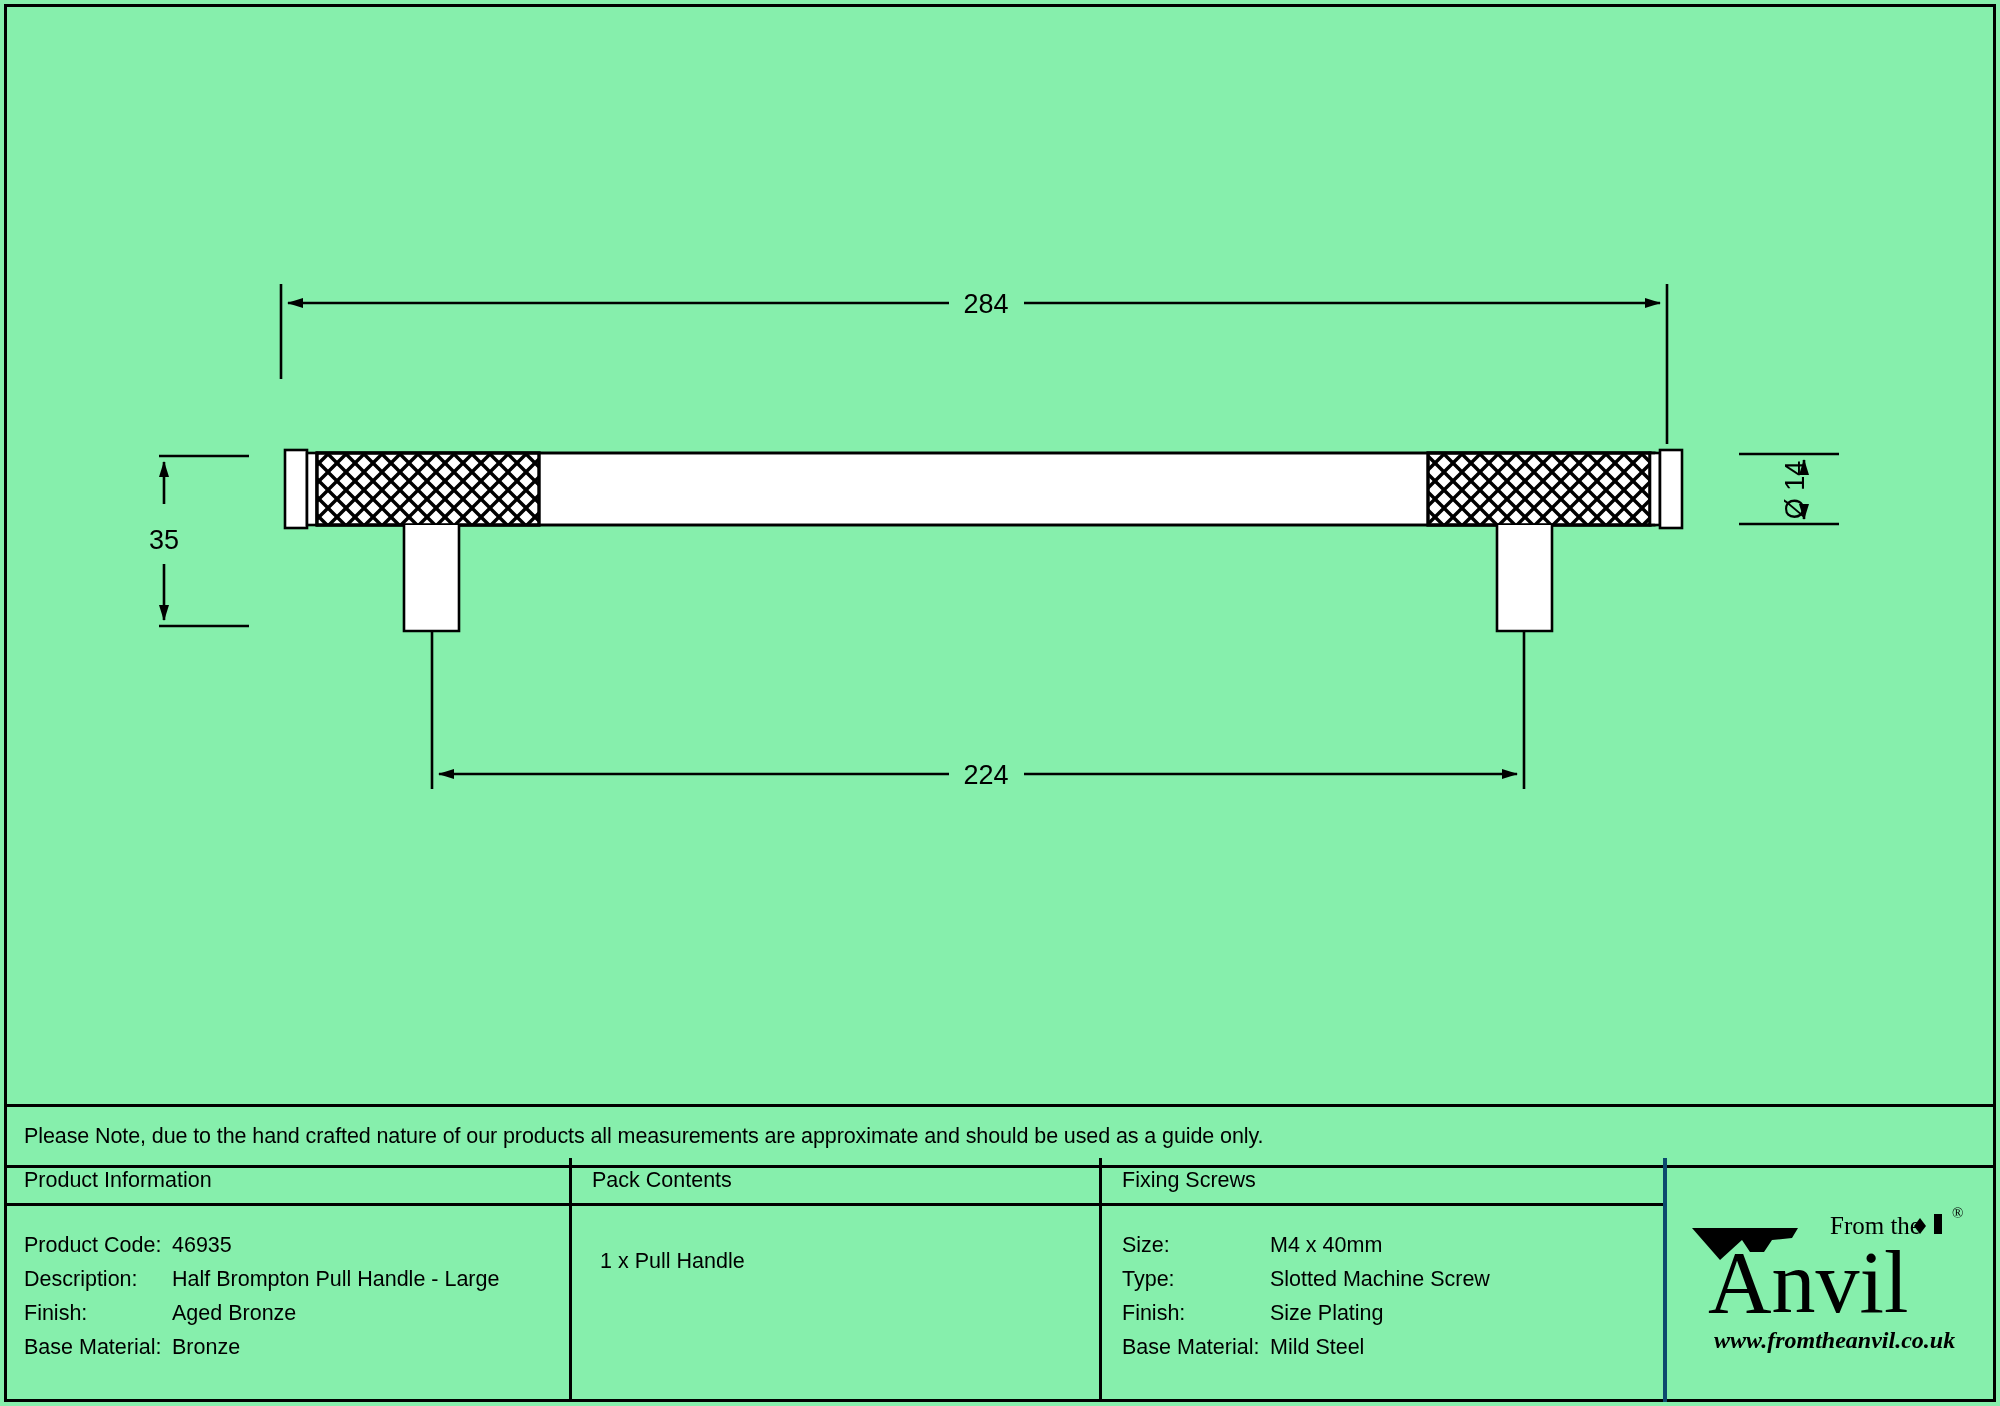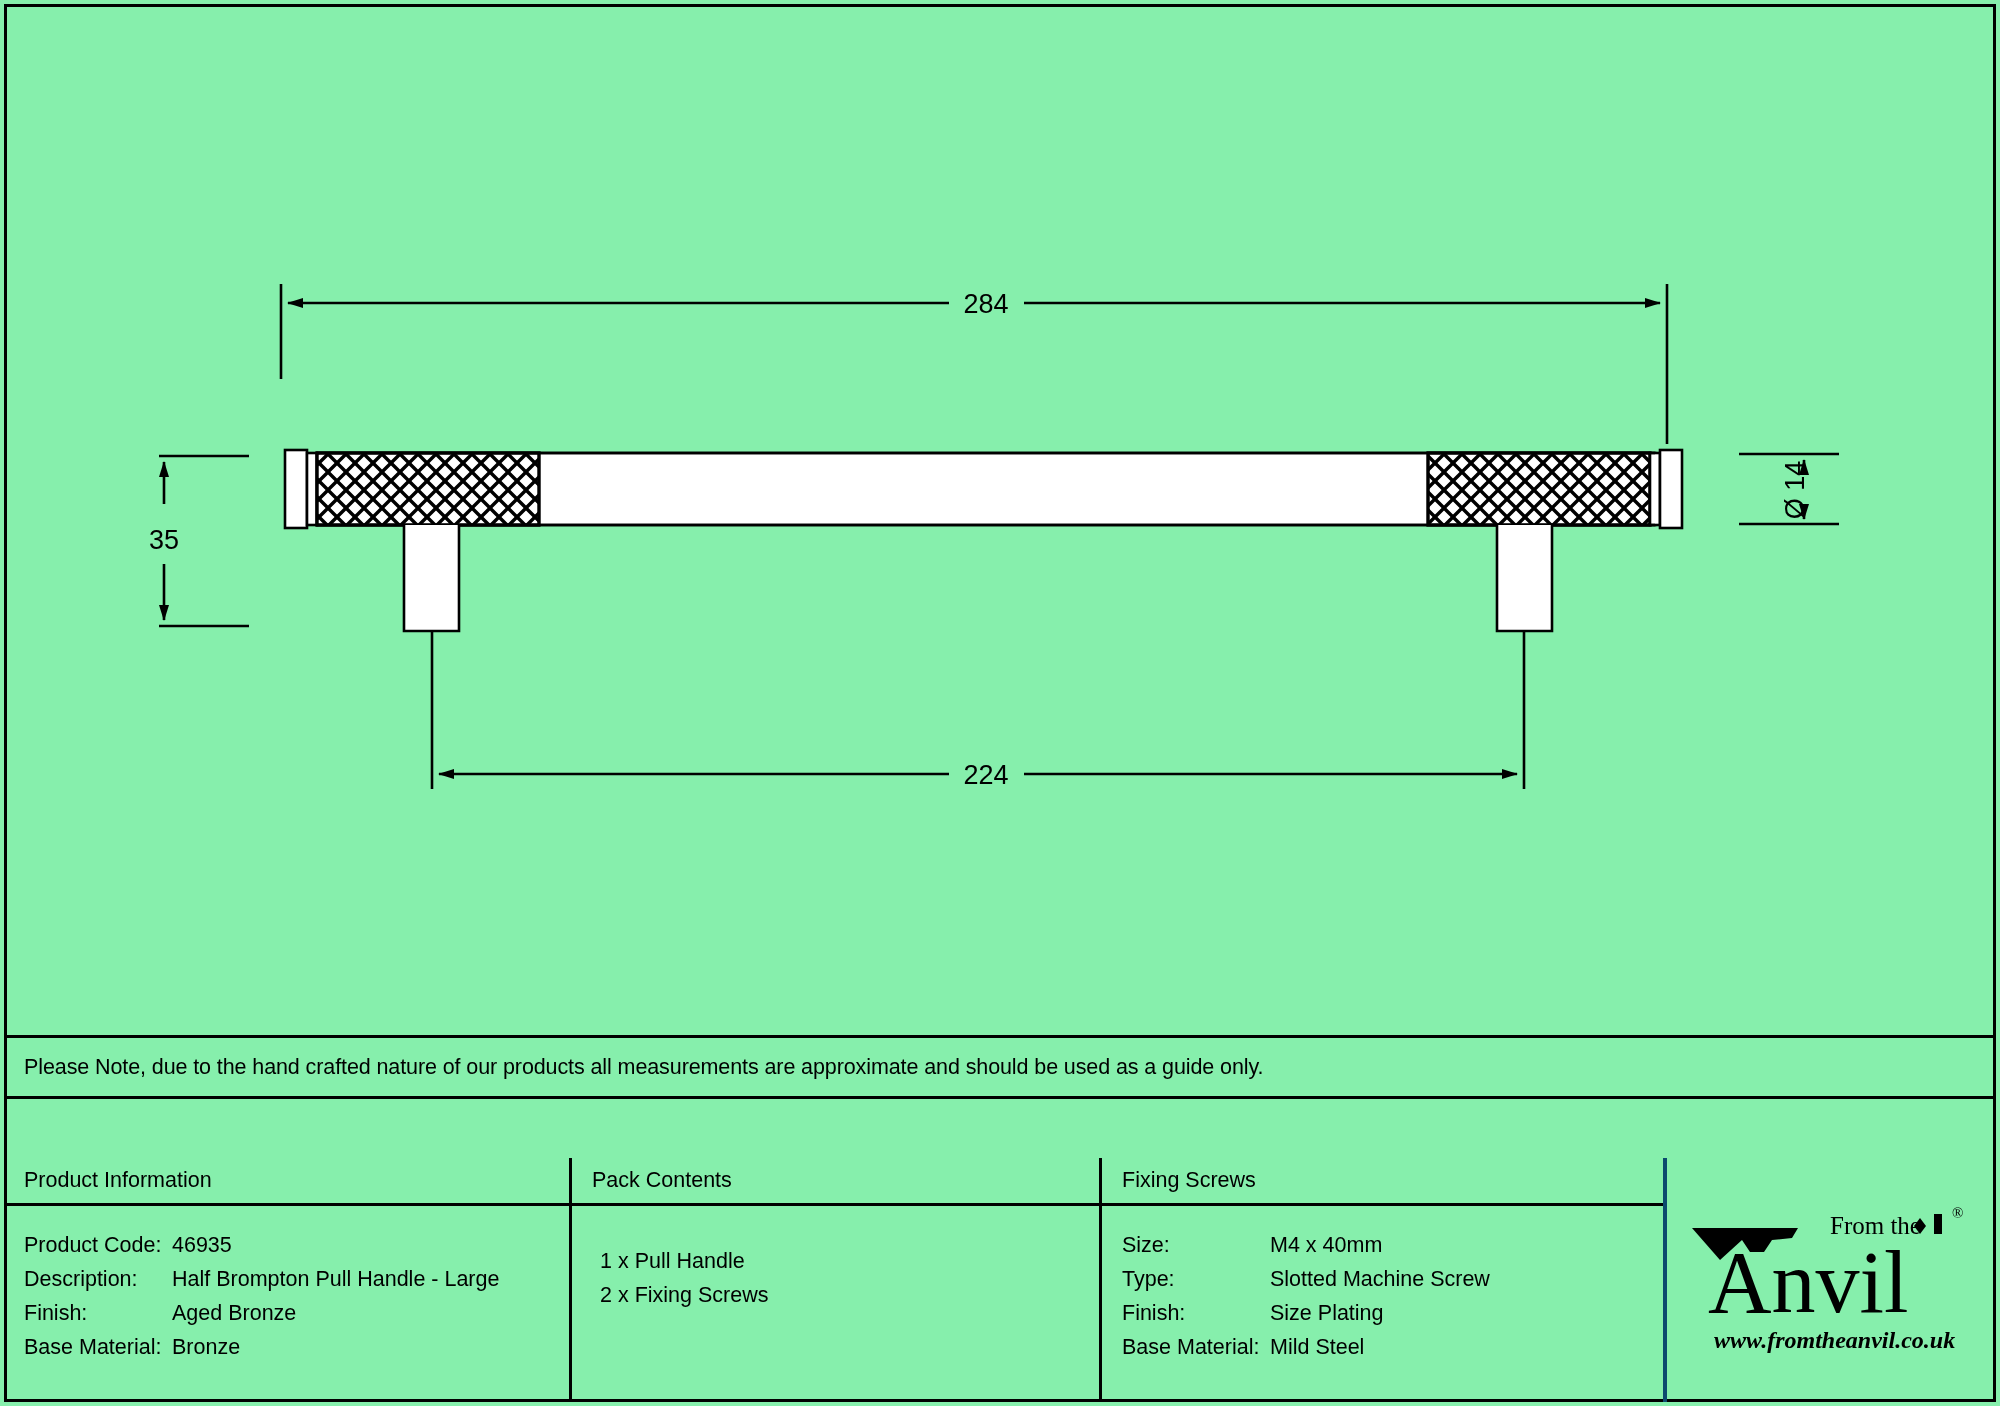--- a/index.html
+++ b/index.html
@@ -34,21 +34,21 @@
     position: absolute;
     left: 4px;
     top: 4px;
     width: 1992px;
     height: 1090px;
   }
   
   .note-row {
     position: absolute;
     left: 4px;
-    top: 1035px;
+    top: 1104px;
     width: 1992px;
     height: 64px;
     border-top: 3px solid #000;
     border-bottom: 3px solid #000;
     box-sizing: border-box;
     display: flex;
     align-items: center;
   }
   .note-text {
     padding-left: 20px;
@@ -212,21 +212,20 @@
           <span class="k">Base Material:</span>
           <span class="v">Bronze</span>
         </div>
       </div>
     </div>
 
     <div class="col col-pack">
       <div class="col-head">Pack Contents</div>
       <div class="col-body">
         <div class="pack-line">1 x Pull Handle</div>
-        <div class="pack-line">2 x Fixing Screws</div>
       </div>
     </div>
 
     <div class="col col-screws">
       <div class="col-head">Fixing Screws</div>
       <div class="col-body">
         <div class="kv">
           <span class="k">Size:</span>
           <span class="v">M4 x 40mm</span>
         </div>

